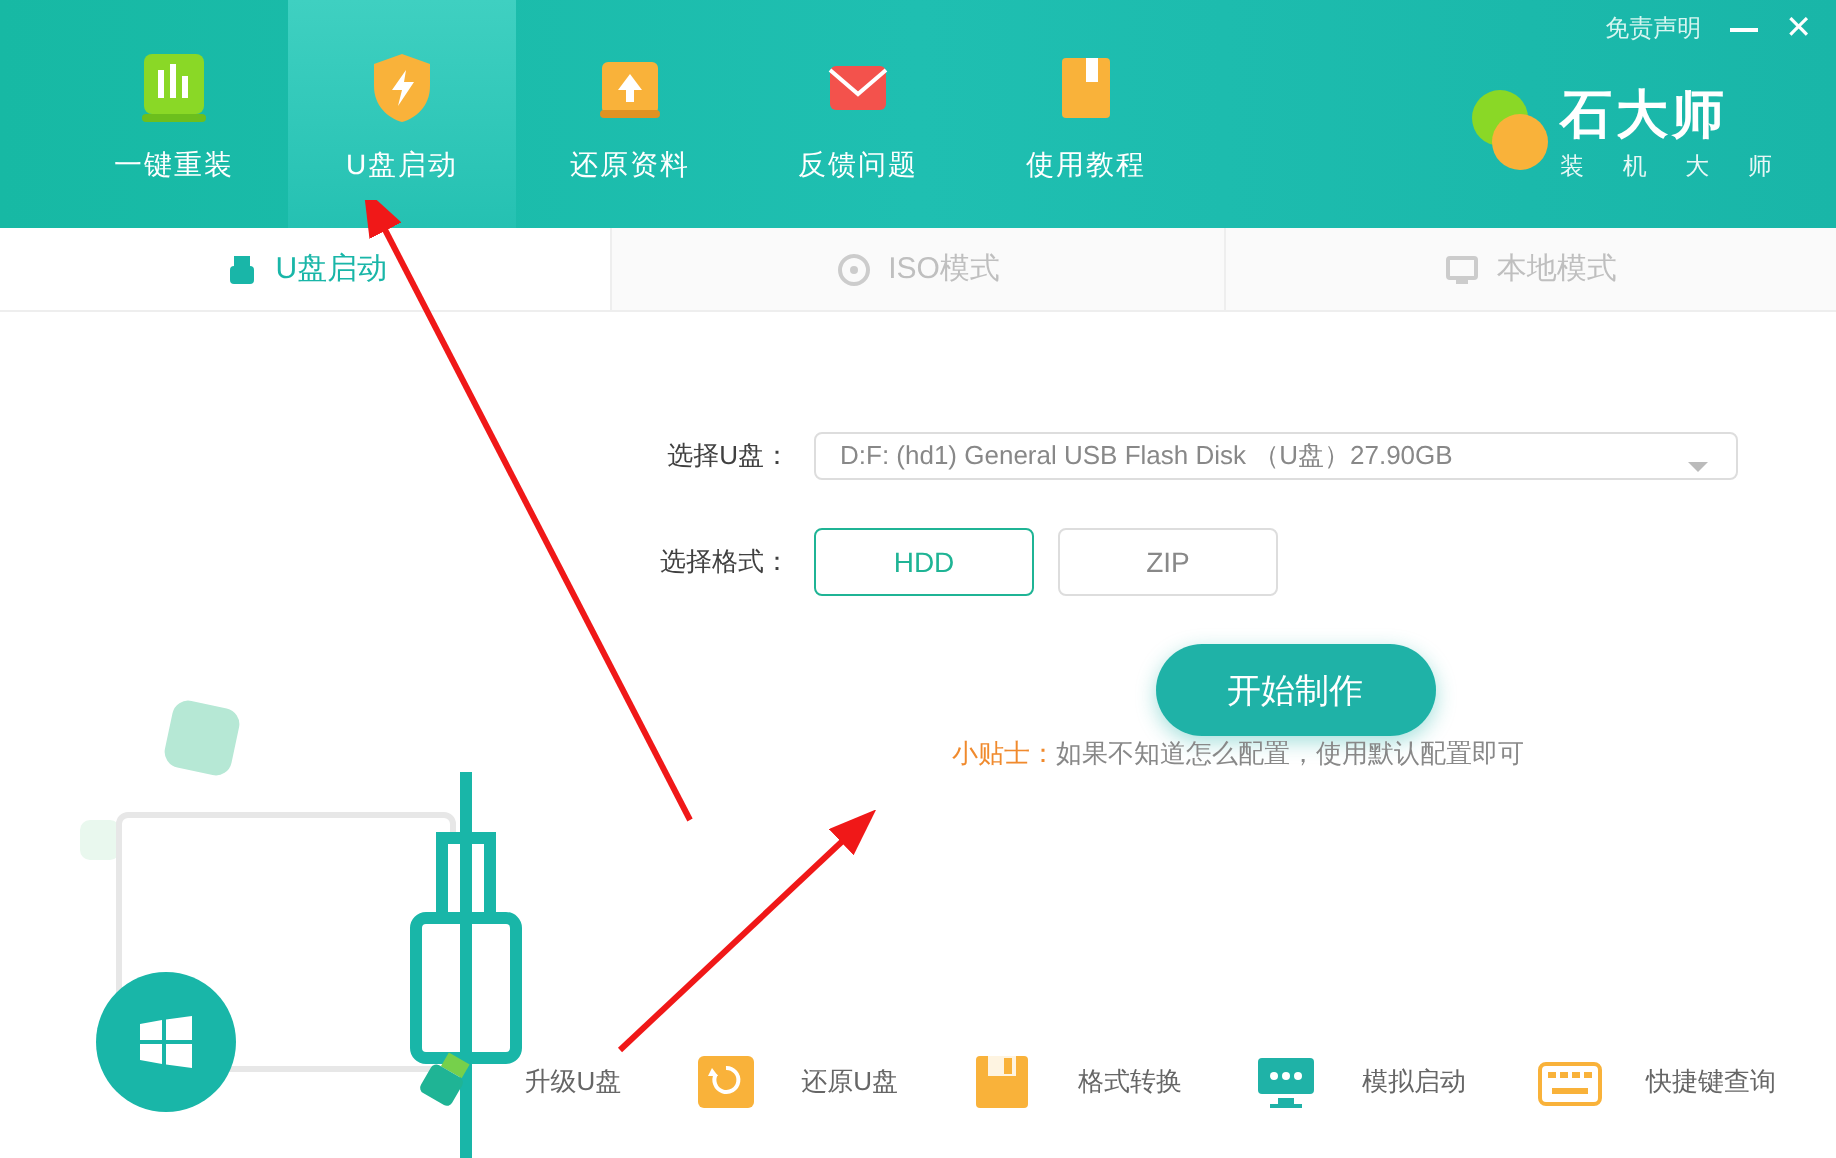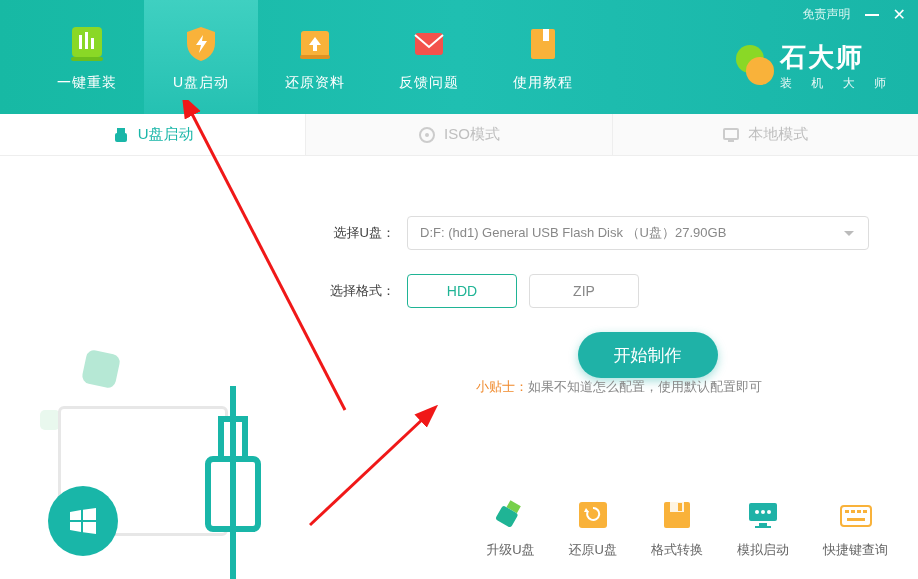--- a/index.html
+++ b/index.html
@@ -21,31 +21,31 @@
   .mode-tab{flex:1;display:flex;align-items:center;justify-content:center;color:#bfbfbf;font-size:15px;cursor:pointer;border-right:1px solid #eee;gap:8px;}
   .mode-tab:last-child{border-right:none;}
   .mode-tab.active{color:#19b6a8;background:#fff;}
   .mode-tab:not(.active){background:#fafafa;}
   .mode-tab .m-ico{width:18px;height:18px;}
   .main{display:flex;padding:0;position:relative;}
   .left-art{width:310px;height:380px;position:relative;}
   .form{padding:60px 30px 0 10px;flex:1;}
   .row{display:flex;align-items:center;margin-bottom:24px;}
   .row-label{width:75px;text-align:right;color:#404040;font-size:13px;margin-right:12px;}
-  .select{flex:1;max-width:462px;height:34px;border:1px solid #ddd;border-radius:4px;display:flex;align-items:center;padding:0 12px;color:#888;font-size:13px;font-family:"SimSun",monospace;position:relative;}
+  .select{flex:1;max-width:462px;height:24px;border:1px solid #ddd;border-radius:4px;display:flex;align-items:center;padding:0 12px;color:#888;font-size:13px;font-family:"SimSun",monospace;position:relative;}
   .select::after{content:"";position:absolute;right:14px;top:14px;border:5px solid transparent;border-top-color:#bbb;}
   .opt-group{display:flex;gap:12px;}
   .opt{width:110px;height:34px;border:1px solid #ddd;border-radius:4px;display:flex;align-items:center;justify-content:center;color:#888;font-size:14px;cursor:pointer;}
   .opt.sel{border-color:#1fb495;color:#1fb495;}
   .start-btn{width:140px;height:46px;border-radius:24px;background:#1fb2a7;color:#fff;font-size:17px;display:flex;align-items:center;justify-content:center;cursor:pointer;margin-left:87px;box-shadow:0 3px 10px rgba(31,178,167,.4);}
   .tip{font-size:13px;color:#888;margin-left:30px;}
   .tip .hot{color:#f08a2d;}
   .row.start-row{margin-top:14px;flex-direction:column;}
   .footer{position:absolute;bottom:20px;right:30px;display:flex;gap:34px;}
-  .foot-item{display:flex;flex-direction:column;align-items:center;gap:8px;cursor:pointer;}
+  .foot-item{display:flex;flex-direction:row;align-items:center;gap:20px;cursor:pointer;}
   .foot-ico{width:36px;height:36px;display:flex;align-items:center;justify-content:center;}
   .foot-label{font-size:13px;color:#666;}
   
   .arrow{position:absolute;pointer-events:none;}
   
   .usb-line{position:absolute;left:230px;top:230px;width:6px;height:260px;background:#19b6a8;}
   .usb-head{position:absolute;left:205px;top:300px;width:56px;height:76px;border:6px solid #19b6a8;border-radius:8px;background:#fff;}
   .usb-top{position:absolute;left:218px;top:260px;width:30px;height:46px;background:#fff;border:6px solid #19b6a8;border-bottom:none;}
   .win-circle{position:absolute;left:48px;top:330px;width:70px;height:70px;border-radius:50%;background:#19b6a8;display:flex;align-items:center;justify-content:center;}
   .monitor{position:absolute;left:58px;top:250px;width:170px;height:130px;border:3px solid #e7e7e7;border-radius:6px;background:#fff;}

